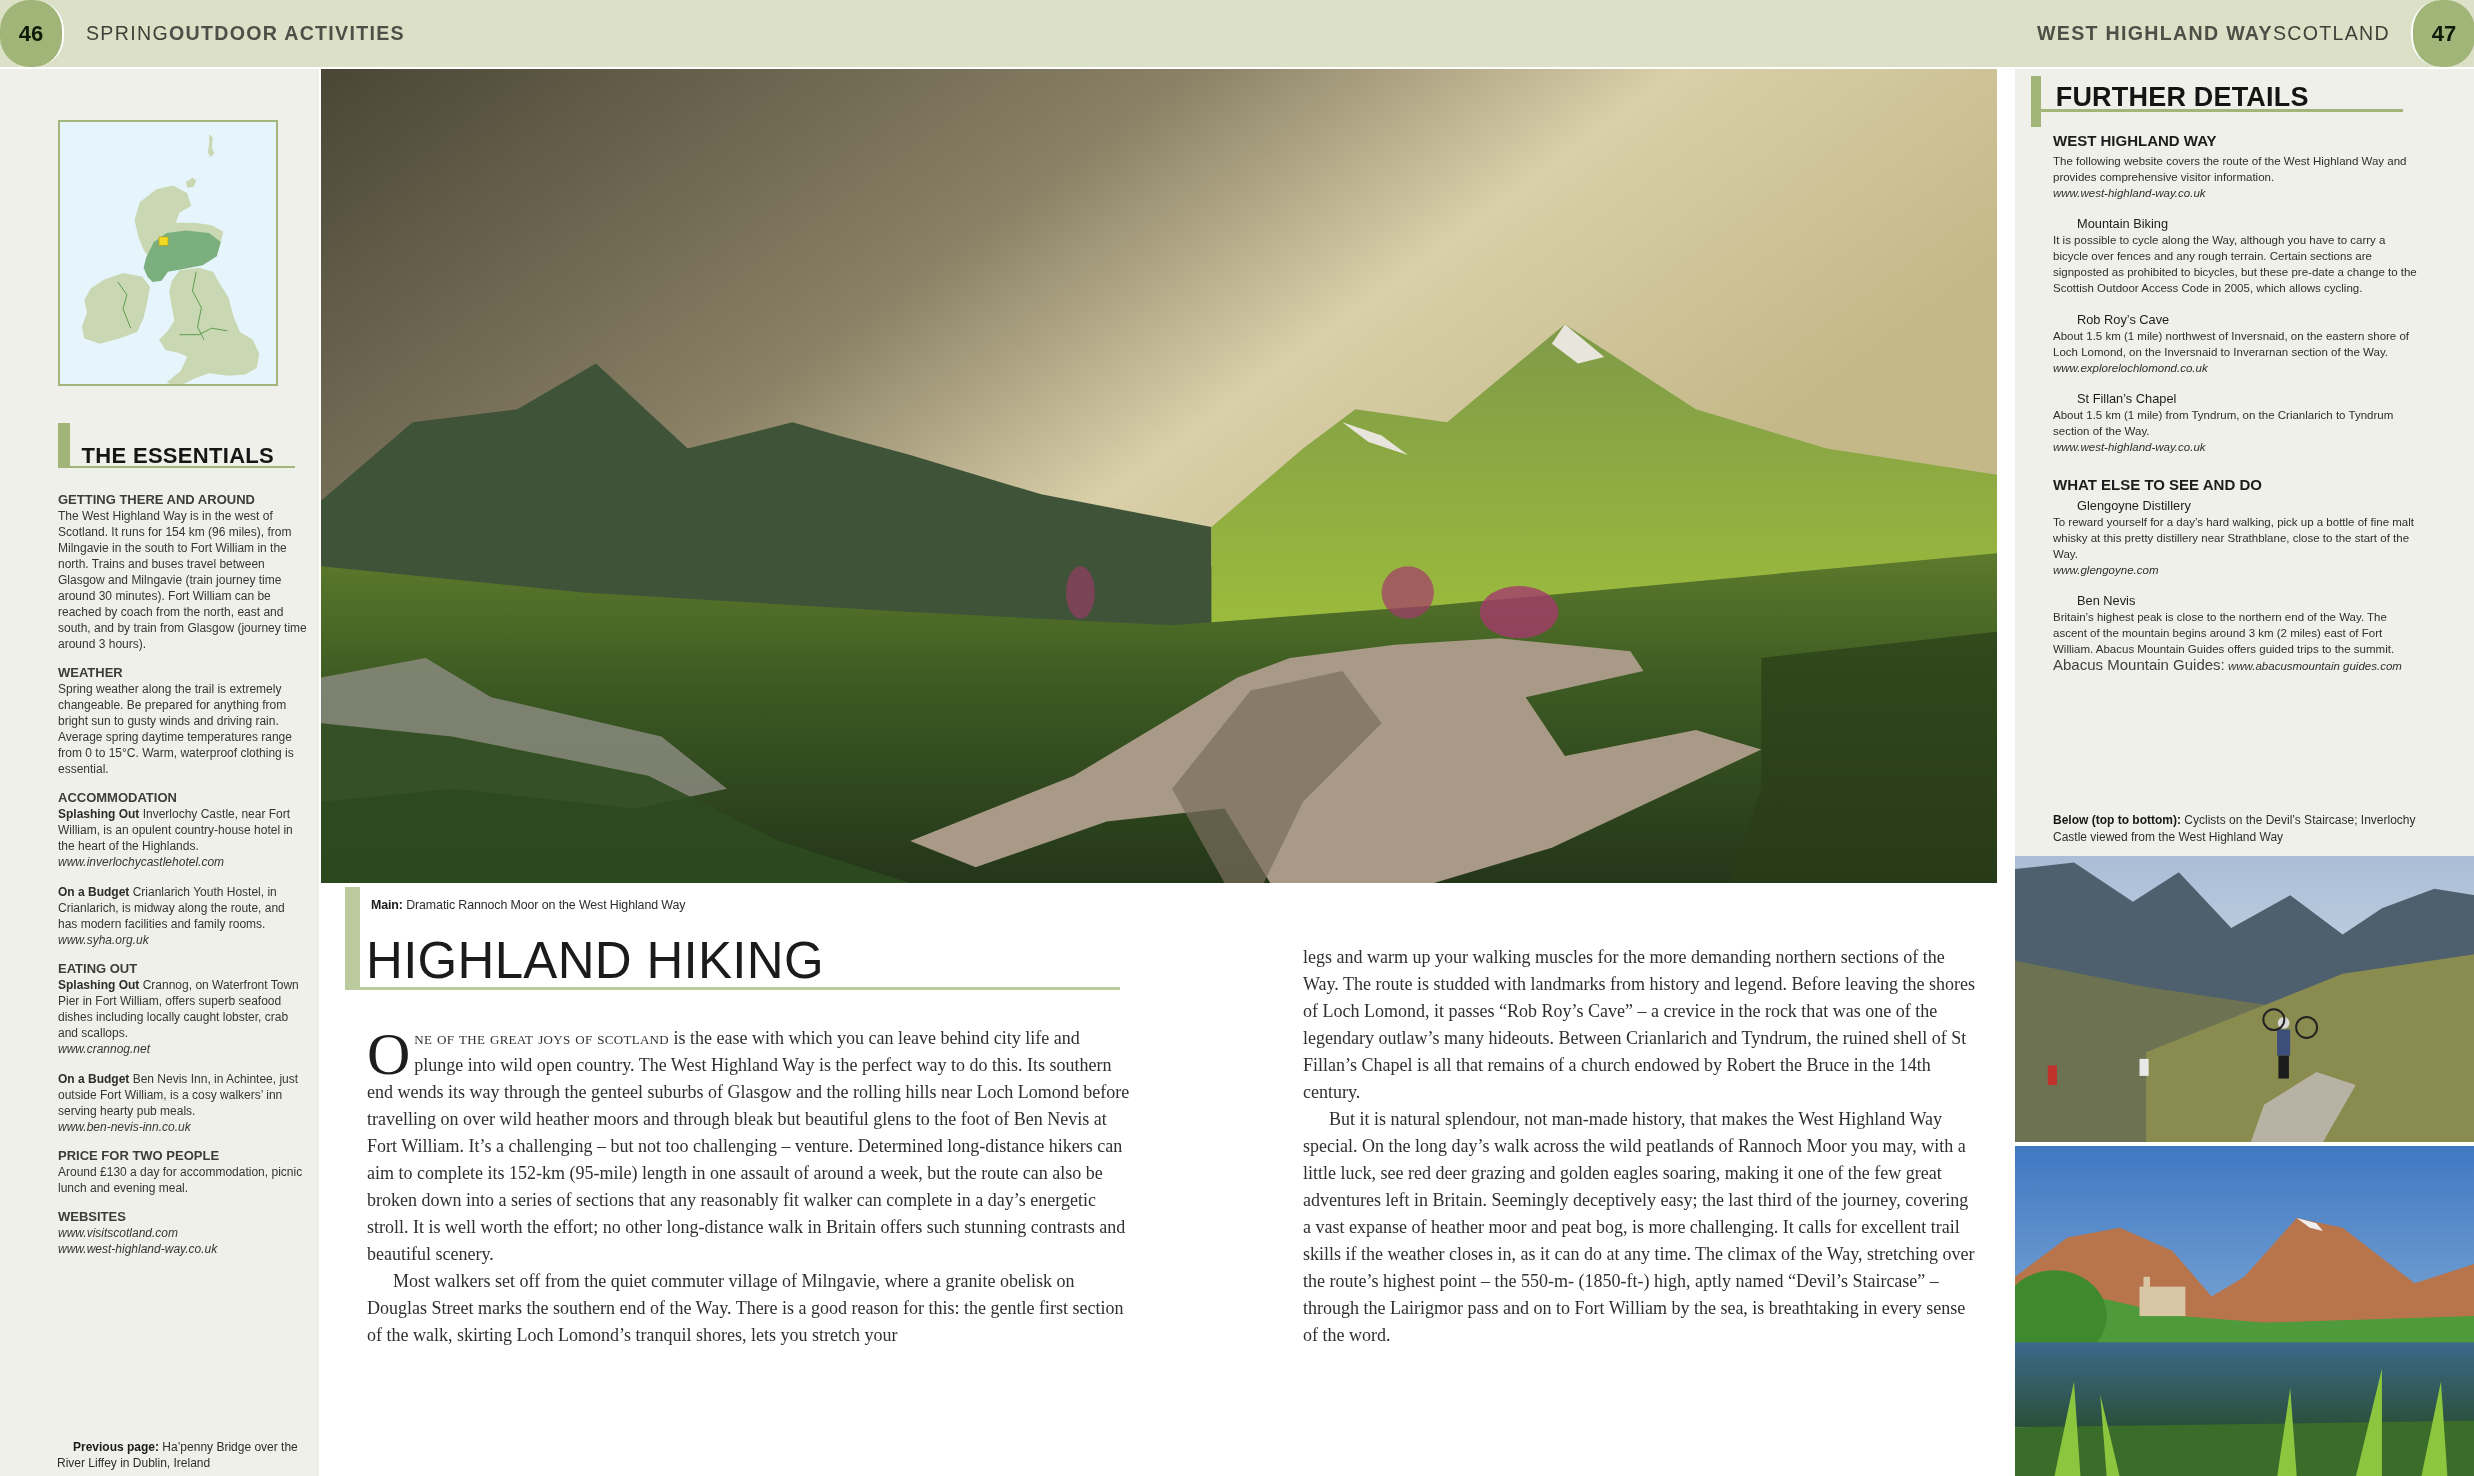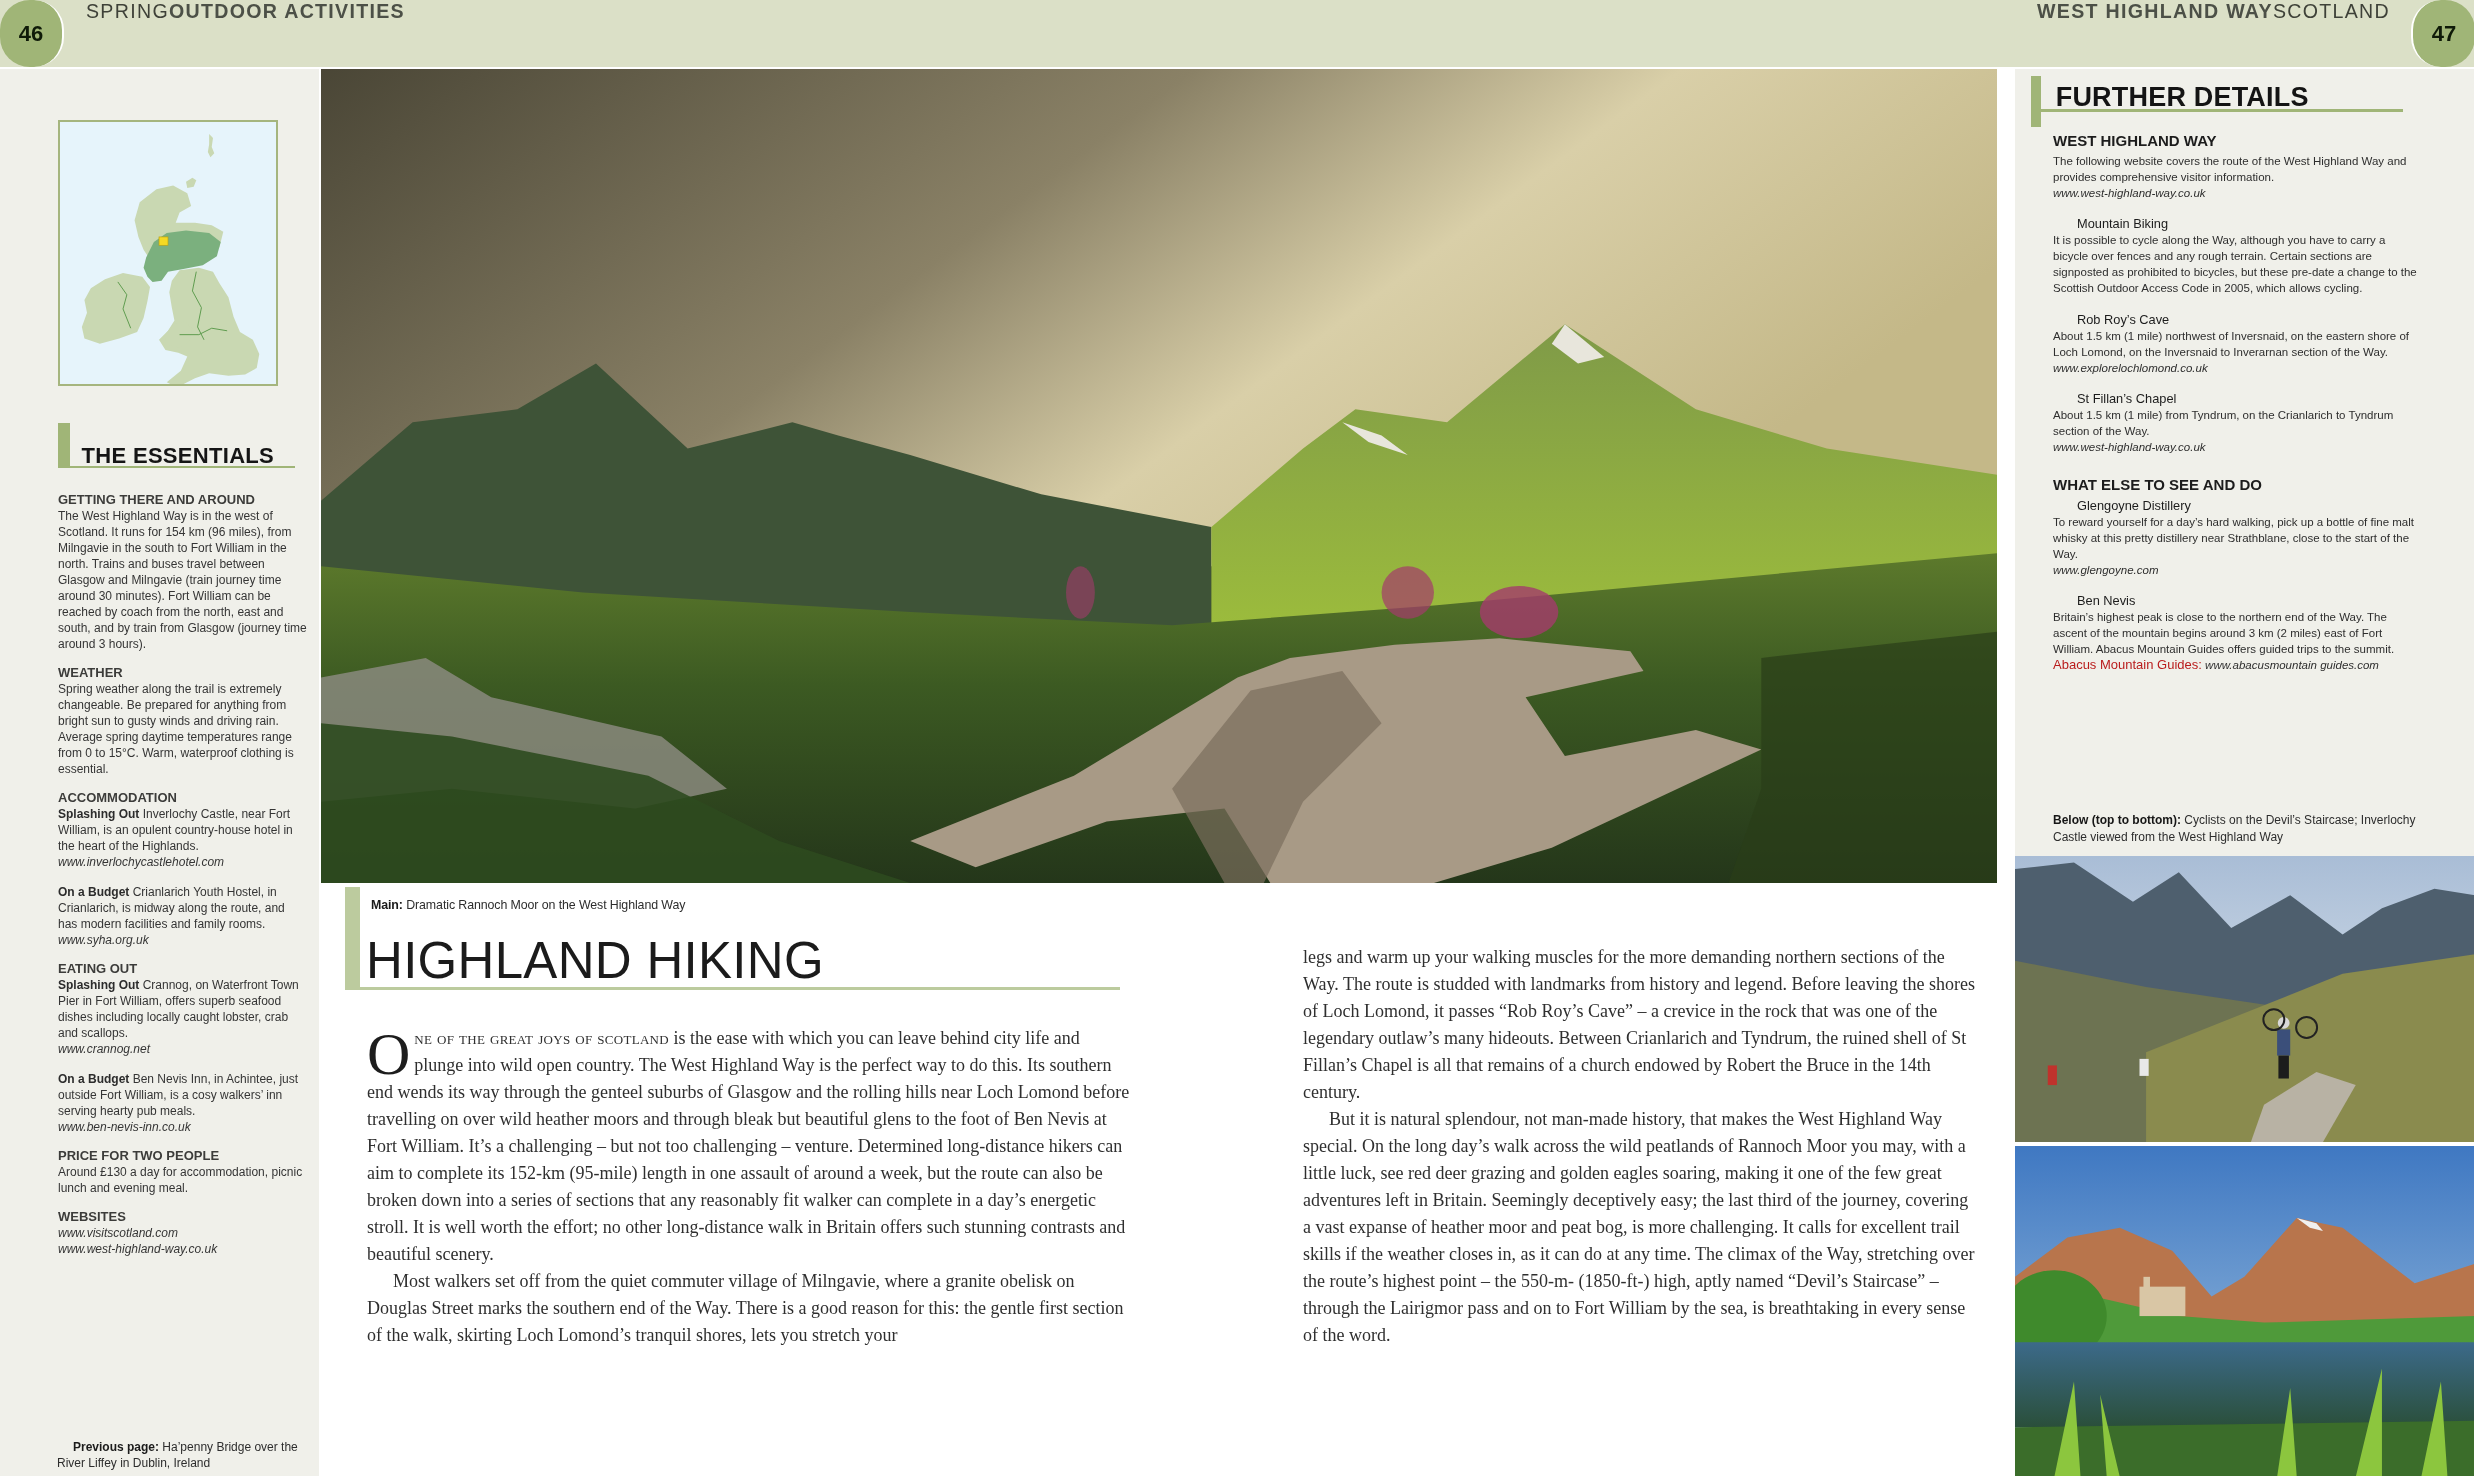--- a/index.html
+++ b/index.html
@@ -7,21 +7,21 @@
   body { position: relative; font-family: "Liberation Sans", sans-serif; color: #2b2b2b; }
 
   
   .header { position: absolute; left: 0; top: 0; width: 2475px; height: 67px; background: #dbe0c7; }
   .page-num { position: absolute; top: 0; height: 67px; width: 64px; background: #a0b577; color: #0f1a08;
               font-family: "Liberation Sans", sans-serif; font-weight: bold; font-size: 22px;
               display: flex; align-items: center; justify-content: center; border-radius: 30px; }
   .page-num.left { left: 0; }
   .page-num.right { right: 0; width: 64px; border-left: 2.6px solid #ffffff; }
   .page-num.left { border-right: 2.6px solid #ffffff; }
-  .running-head { position: absolute; top: 0; height: 67px; display: flex; 
+  .running-head { position: absolute; top: 0; height: 67px; display: flex; align-items: center;
                   font-size: 19.6px; letter-spacing: 1.3px; color: #3e4138; }
   .running-head.left { left: 86px; }
   .running-head.right { right: 85px; }
   .running-head .light { font-weight: normal; }
   .running-head .bold { font-weight: bold; color: #4c5047; }
   .header-rule { position: absolute; left: 0; top: 67px; width: 2475px; height: 2px; background: #ffffff; }
 
   
   .left-col { position: absolute; left: 0; top: 69px; width: 319px; height: 1408px; background: #f0f0ea; }
   .map-frame { position: absolute; left: 58px; top: 51px; width: 220px; height: 266px;
@@ -68,21 +68,21 @@
   .fd-head .bar { position: absolute; left: 0; top: 0; width: 10.5px; height: 51px; background: #a0b577; }
   .fd-head .rule { position: absolute; left: 0; bottom: 0; width: 372px; height: 2.6px; background: #a0b577; }
   .fd-head .title { position: absolute; left: 25px; bottom: -1.3px; font-size: 27px; font-weight: bold; color: #141414; letter-spacing: 0.2px; }
 
   .fd-body { position: absolute; left: 38px; top: 63px; width: 367px; font-size: 11.5px; line-height: 16px; color: #2e2e2e; }
   .fd-body h3 { font-size: 15px; font-weight: bold; color: #1c1c1c; line-height: 18.3px; margin-bottom: 2.6px; }
   .fd-body h4 { font-size: 12.8px; font-weight: normal; color: #1c1c1c; line-height: 17px; margin-left: 24px; }
   .fd-body .url { font-style: italic; display: block; }
   .fd-body .block { margin-bottom: 14.4px; }
   .fd-body .section-gap { height: 6.5px; }
-  .fd-body .inline-bold { font-size: 13px; color: #b91c1c; }
+  .fd-body .inline-bold { font-size: 15px; color: #404040; }
   .below-caption { position: absolute; left: 38px; top: 743px; width: 393px; font-size: 12px; line-height: 17px; color: #2d2d2d; }
   .below-caption b { color: #161616; }
 
   .side-photo { position: absolute; left: 2015px; width: 460px; overflow: hidden; }
   .side-photo svg { display: block; width: 100%; height: 100%; }
   .photo-bikes { top: 856px; height: 286px; }
   .photo-castle { top: 1146px; height: 331px; }
   .photo-gap { position: absolute; left: 2015px; top: 1142px; width: 460px; height: 3.3px; background: #ffffff; }
   .gutter-line { position: absolute; left: 1997px; top: 884px; width: 18.3px; height: 593px; background: #ffffff; }
 </style>

